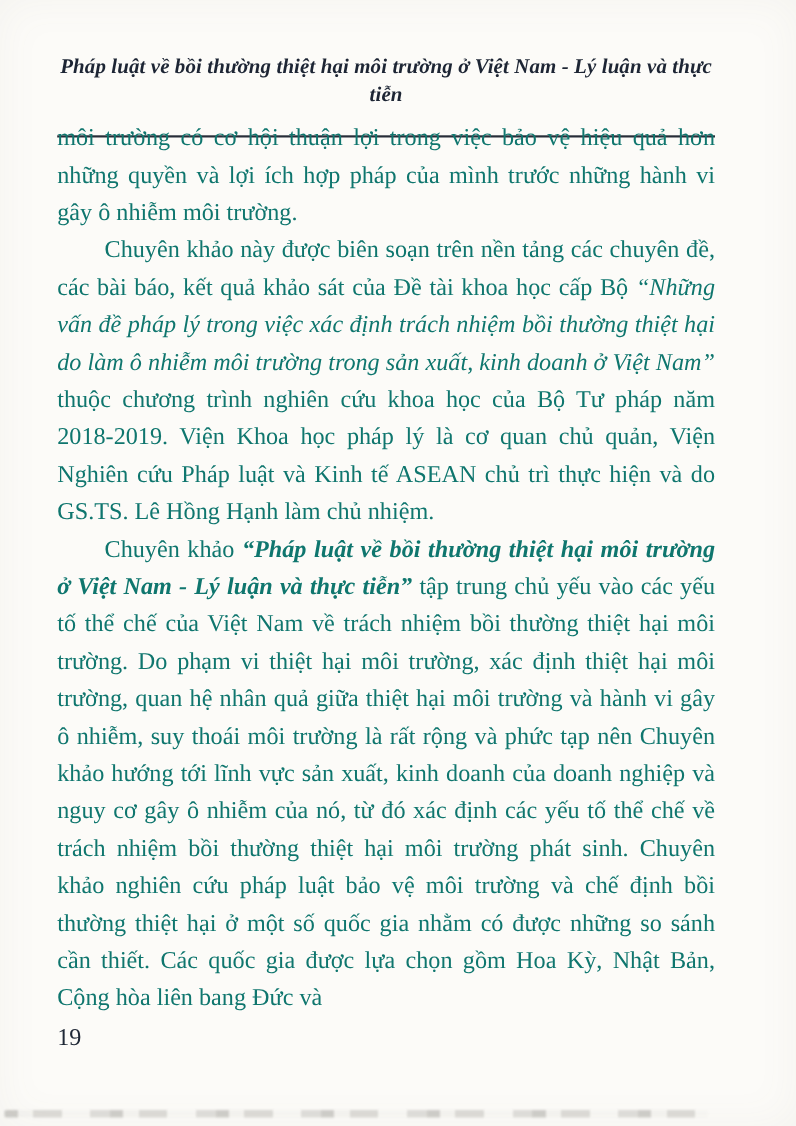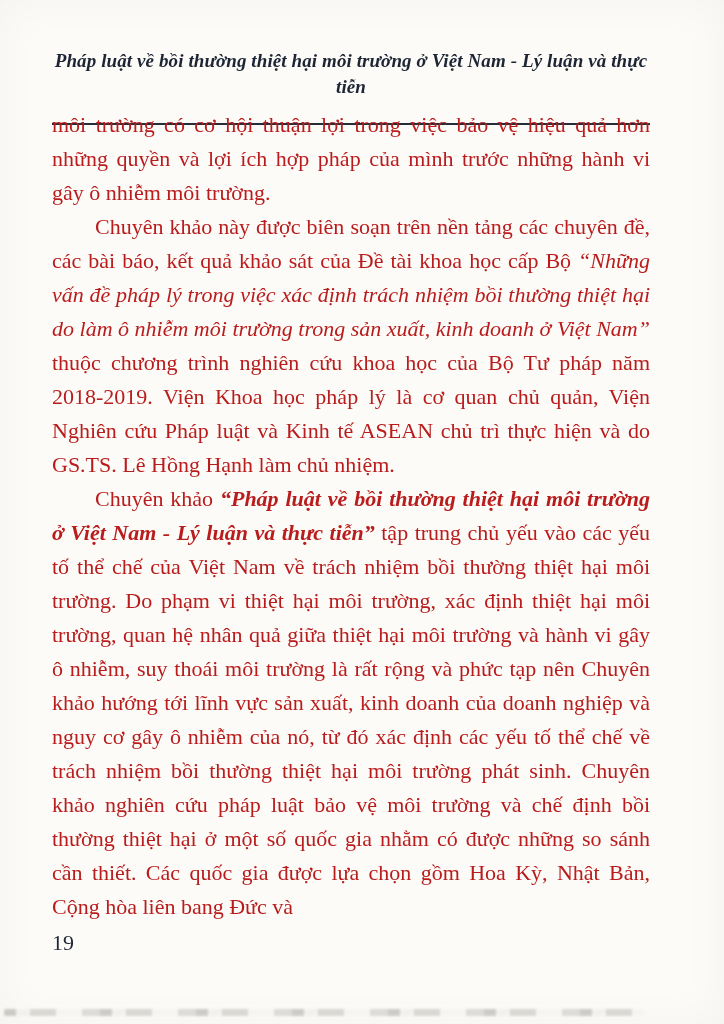--- a/index.html
+++ b/index.html
@@ -30,21 +30,21 @@
     letter-spacing: 0.1px;
   }
   .page-body {
     position: absolute;
     left: 52px;
     top: 108px;
     width: 598px;
     font-size: 22px;
     line-height: 34px;
     text-align: justify;
-    color: #b91c1c;
+    color: #0f766e;
   }
   .para { margin: 0; text-indent: 43px; }
   .para.no-indent { text-indent: 0; }
   .run-italic { font-style: italic; }
   .run-bold-italic { font-style: italic; font-weight: bold; }
   .page-number {
     position: absolute;
     left: 52px;
     top: 930px;
     width: 598px;

